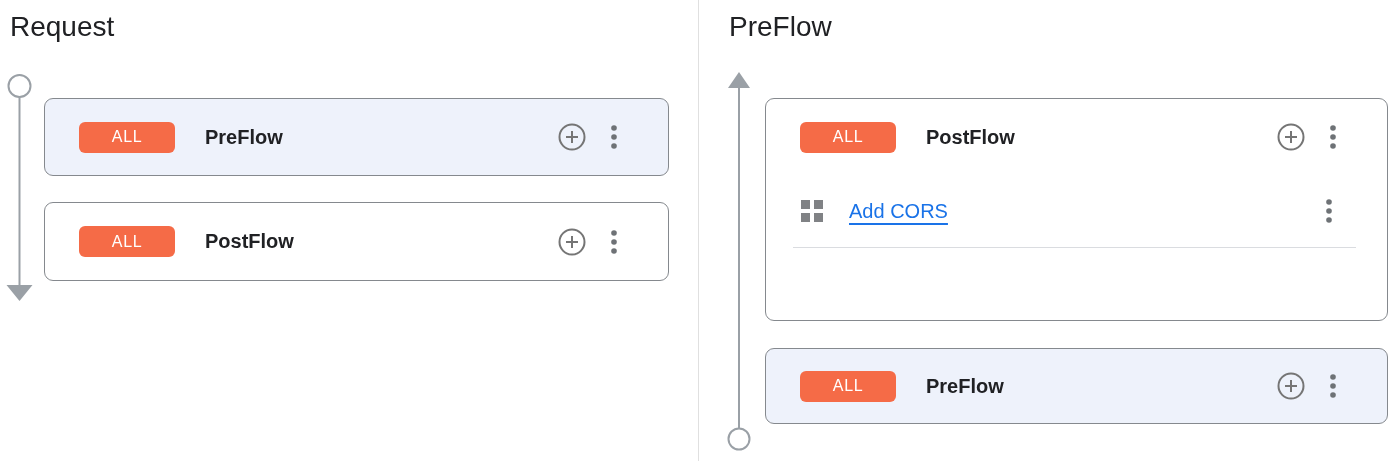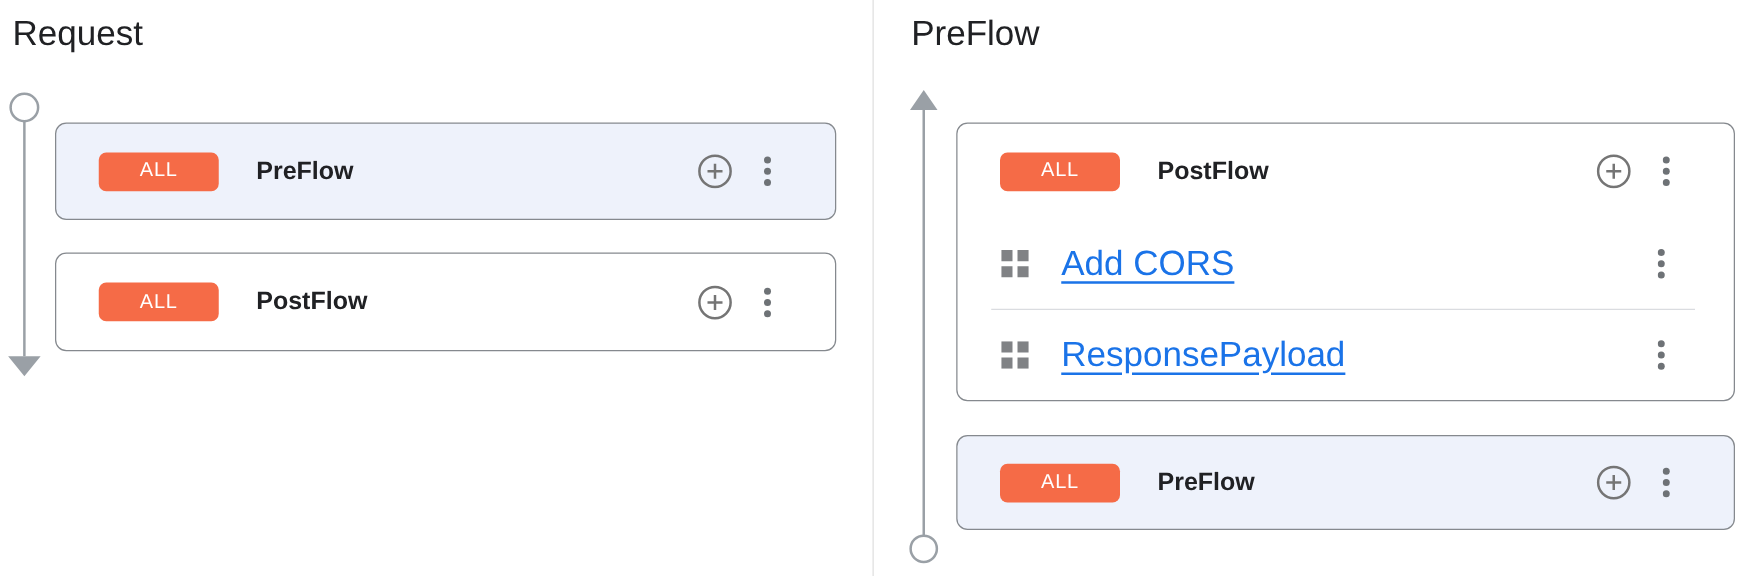--- a/index.html
+++ b/index.html
@@ -48,21 +48,21 @@
     color:#fff;display:flex;align-items:center;justify-content:center;
     font-size:16px;font-weight:500;letter-spacing:.6px;flex:0 0 auto;
   }
   .flow-name{margin-left:30px;font-size:20px;font-weight:700;color:var(--text);white-space:nowrap;}
   .actions{margin-left:auto;display:flex;align-items:center;gap:20px;}
   .icon-btn{background:none;border:none;padding:0;margin:0;cursor:pointer;display:flex;align-items:center;justify-content:center;}
   .add-btn{width:28px;height:28px;}
   .menu-btn{width:16px;height:28px;}
   .policy-row{height:72px;display:flex;align-items:center;padding:0 50px 0 35px;}
   .grid-icon{width:22px;height:22px;flex:0 0 auto;display:block;}
-  .policy-link{margin-left:26px;font-size:28px;color:var(--link);text-decoration:underline;text-underline-offset:5px;cursor:pointer;white-space:nowrap;}
+  .policy-link{margin-left:26px;font-size:20px;color:var(--link);text-decoration:underline;text-underline-offset:5px;cursor:pointer;white-space:nowrap;}
   .policy-row .menu-btn{margin-left:auto;}
   .row-divider{height:1px;background:var(--row-divider);margin:0 31px 0 27px;}
 </style>
 </head>
 <body>
 
 <div>
   <div class="vdivider"></div>
 
   <section class="request">
@@ -164,36 +164,20 @@
           <svg width="6" height="28" viewBox="0 0 6 28">
             <circle cx="3" cy="5" r="2.8" fill="#6E7276"></circle>
             <circle cx="3" cy="14" r="2.8" fill="#6E7276"></circle>
             <circle cx="3" cy="23" r="2.8" fill="#6E7276"></circle>
           </svg>
         </button>
       </div>
 
       <div class="row-divider"></div>
 
-      <div class="policy-row">
-        <svg class="grid-icon" viewBox="0 0 22 22">
-          <rect x="0" y="0" width="9" height="9" fill="#808285"></rect>
-          <rect x="13" y="0" width="9" height="9" fill="#808285"></rect>
-          <rect x="0" y="13" width="9" height="9" fill="#808285"></rect>
-          <rect x="13" y="13" width="9" height="9" fill="#808285"></rect>
-        </svg>
-        <a class="policy-link">ResponsePayload</a>
-        <button class="icon-btn menu-btn">
-          <svg width="6" height="28" viewBox="0 0 6 28">
-            <circle cx="3" cy="5" r="2.8" fill="#6E7276"></circle>
-            <circle cx="3" cy="14" r="2.8" fill="#6E7276"></circle>
-            <circle cx="3" cy="23" r="2.8" fill="#6E7276"></circle>
-          </svg>
-        </button>
-      </div>
     </div>
 
     <div class="flow-card highlight card-res-preflow">
       <div class="flow-header">
         <span class="badge">ALL</span>
         <span class="flow-name">PreFlow</span>
         <span class="actions">
           <button class="icon-btn add-btn">
             <svg width="28" height="28" viewBox="0 0 28 28">
               <circle cx="14" cy="14" r="12.5" fill="none" stroke="#757575" stroke-width="2"></circle>

